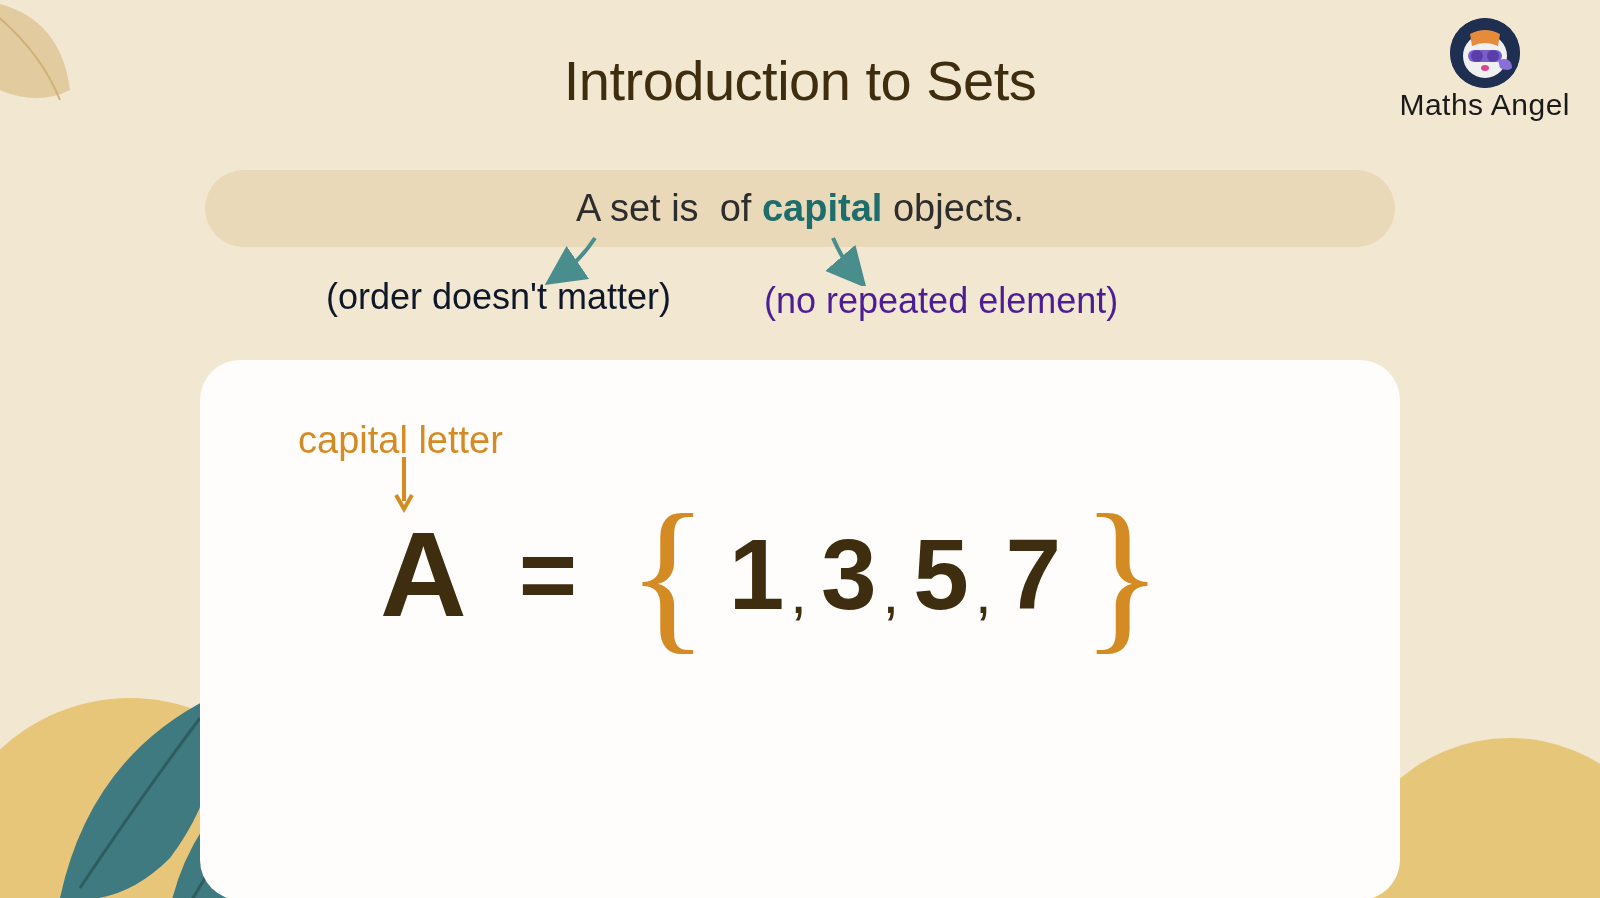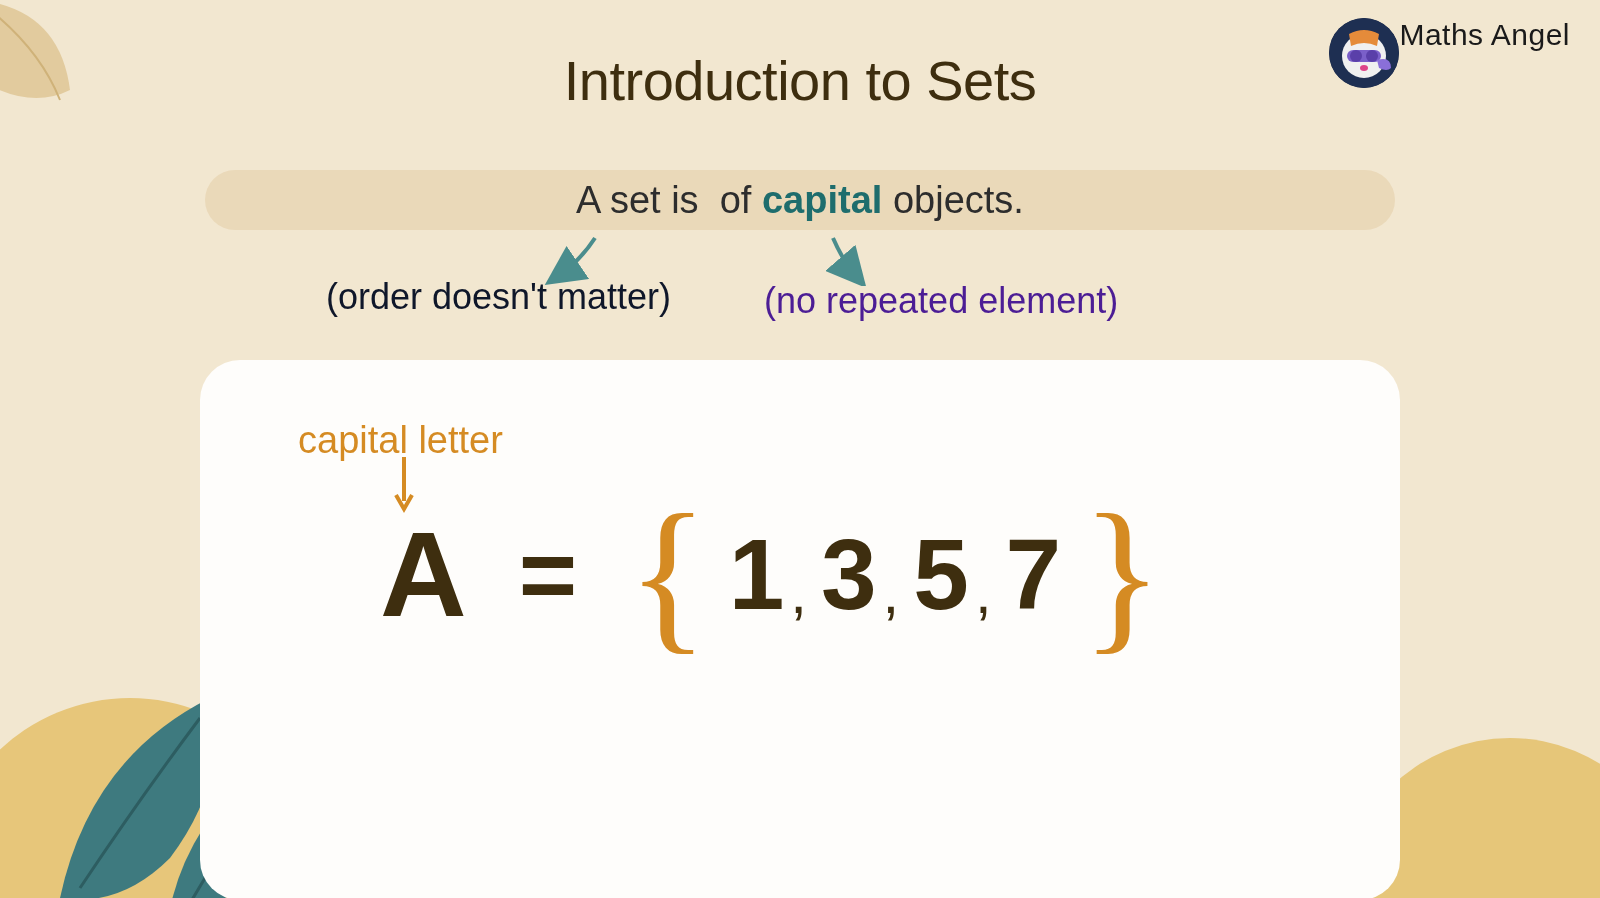--- a/index.html
+++ b/index.html
@@ -48,20 +48,22 @@
     border-radius: 50%;
     background: #e6c679;
     pointer-events: none;
   }
 
   .brand {
     position: absolute;
     top: 18px;
     right: 30px;
     display: flex;
+    align-items: center;
+    flex-direction: column;
   }
   .brand-logo {
     width: 70px;
     height: 70px;
     border-radius: 50%;
     background: #1c2a4a;
     display: flex;
     align-items: center;
     justify-content: center;
     position: relative;
@@ -84,21 +86,21 @@
     color: #3e2e0f;
     letter-spacing: -0.5px;
   }
 
   .def-pill {
     position: absolute;
     top: 170px;
     left: 50%;
     transform: translateX(-50%);
     width: 1190px;
-    height: 60px;
+    height: 77px;
     background: #ead9b9;
     border-radius: 40px;
     display: flex;
     align-items: center;
     justify-content: center;
     font-size: 38px;
     color: #2d2d2d;
   }
   .def-pill .hl {
     color: #1e6d6d;

